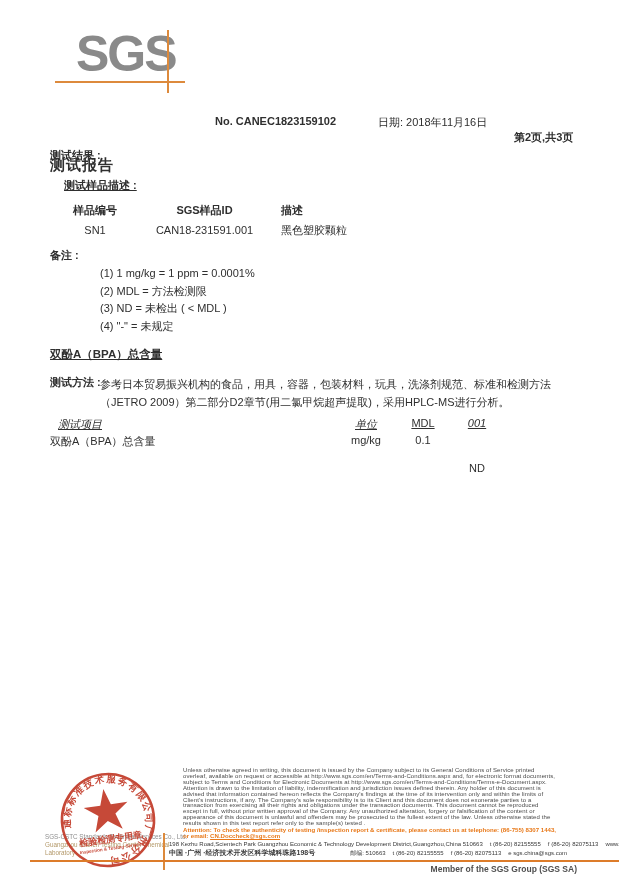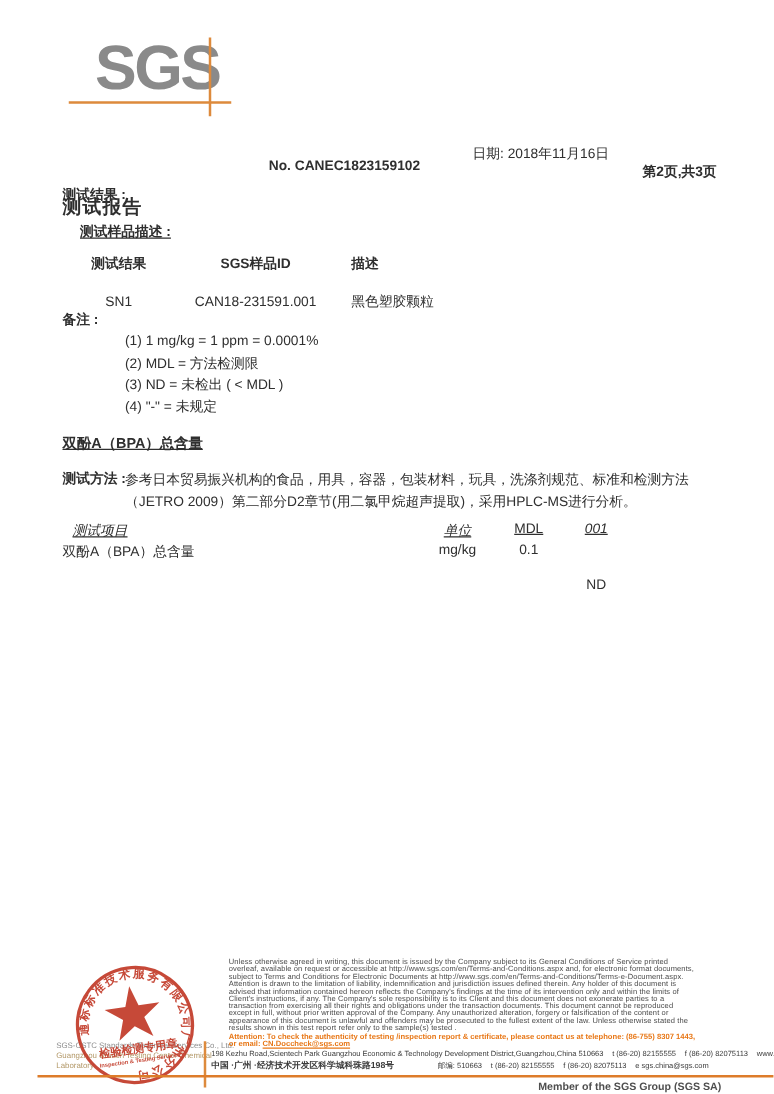--- a/index.html
+++ b/index.html
@@ -8,35 +8,35 @@
   .page { position:relative; width:619px; height:875px; background:#fff; overflow:hidden; }
 
   
   .logo-text { position:absolute; left:76px; top:28px; font-size:50px; font-weight:bold;
                color:#8a8a8a; letter-spacing:-2px; line-height:52px; }
   .hline-logo { position:absolute; left:55px; top:81px; width:130px; height:2px; background:#dd8a3c; }
   .vline-logo { position:absolute; left:167px; top:30px; width:2px; height:63px; background:#dd8a3c; }
 
   .title-row { position:absolute; left:0; top:112px; width:619px; height:20px; }
   .doc-title { position:absolute; left:50px; top:0; font-size:15px; font-weight:bold; letter-spacing:1px;margin-top:44px; }
-  .report-no { position:absolute; left:215px; top:3px; font-size:11px; font-weight:bold;margin-top:12px; }
+  .report-no { position:absolute; left:215px; top:3px; font-size:11px; font-weight:bold; }
   .report-date { position:absolute; left:378px; top:3px; font-size:11px; font-weight:normal; }
   .page-info { position:absolute; left:514px; top:18px; font-size:11px; font-weight:bold; }
 
   .label { font-size:11px; font-weight:600; }
   .results-label { position:absolute; left:50px; top:148px; }
   .sample-title { position:absolute; left:64px; top:178px; text-decoration:underline; }
 
   .sample-table { position:absolute; left:60px; top:203px; font-size:11px; }
   .sample-table .hdr { font-weight:bold; }
   .sample-table .cell { display:inline-block; }
   .c-sn { width:70px; text-align:center; }
   .c-id { width:125px; text-align:center; margin-left:12px; }
   .c-desc { margin-left:14px; text-align:left; }
-  .sample-table .row2 { margin-top:16px; }
+  .sample-table .row2 { margin-top:5px; }
 
   .remarks-label { position:absolute; left:50px; top:248px; }
   .remarks { position:absolute; left:100px; top:265px; font-size:11px; line-height:17.5px; }
 
   .bpa-title { position:absolute; left:50px; top:347px; font-size:11.5px; font-weight:bold; text-decoration:underline; }
   .method-label { position:absolute; left:50px; top:375px; }
   .method-text { position:absolute; left:100px; top:375px; width:475px; font-size:11px; line-height:18px; }
 
   .rtable { position:absolute; left:50px; top:417px; width:470px; font-size:11px; }
   .rtable .hrow { position:relative; height:17px; }
@@ -85,21 +85,21 @@
     <div class="report-date">日期: 2018年11月16日</div>
     <div class="page-info">第2页,共3页</div>
   </div>
 
   <div class="label results-label" style="position:absolute;">测试结果 :</div>
 
   <div class="label sample-title" style="position:absolute;">测试样品描述 :</div>
 
   <div class="sample-table">
     <div class="row1">
-      <span class="cell hdr c-sn">测试结果</span><span class="cell hdr c-id">SGS样品ID</span><span class="cell hdr c-desc">描述</span>
+      <span class="cell hdr c-sn">样品编号</span><span class="cell hdr c-id">SGS样品ID</span><span class="cell hdr c-desc">描述</span>
     </div>
     <div class="row2">
       <span class="cell c-sn">SN1</span><span class="cell c-id">CAN18-231591.001</span><span class="cell c-desc">黑色塑胶颗粒</span>
     </div>
   </div>
 
   <div class="label remarks-label" style="position:absolute;">备注 :</div>
   <div class="remarks">
     <div>(1) 1 mg/kg = 1 ppm = 0.0001%</div>
     <div>(2) MDL = 方法检测限</div>

